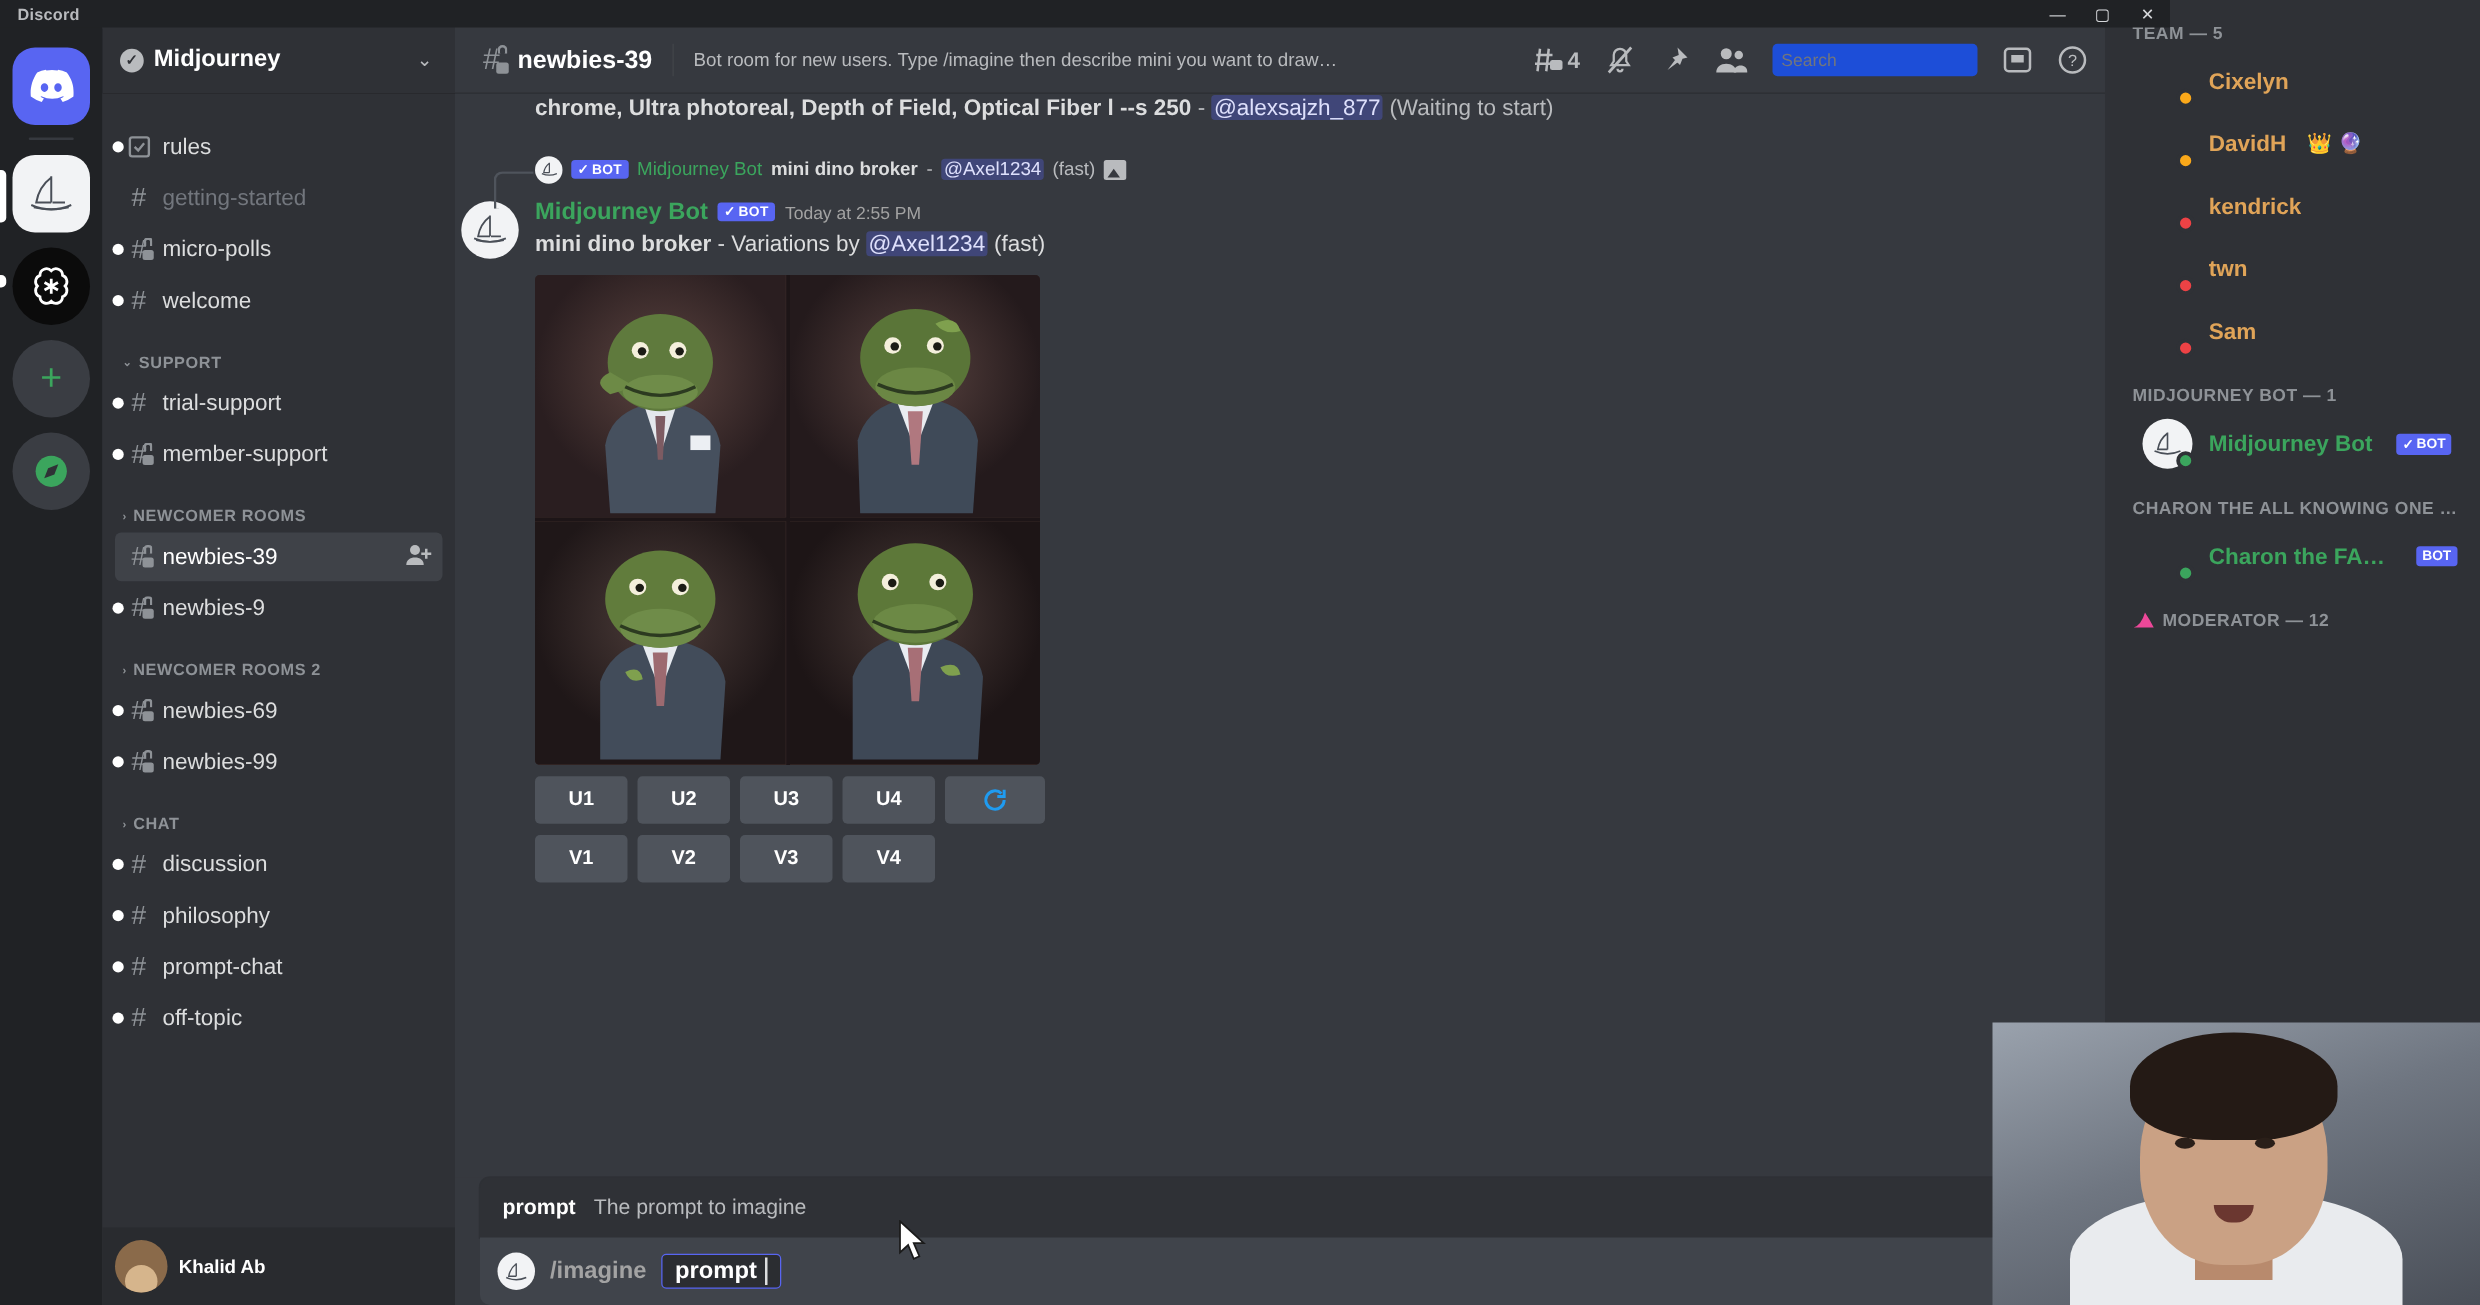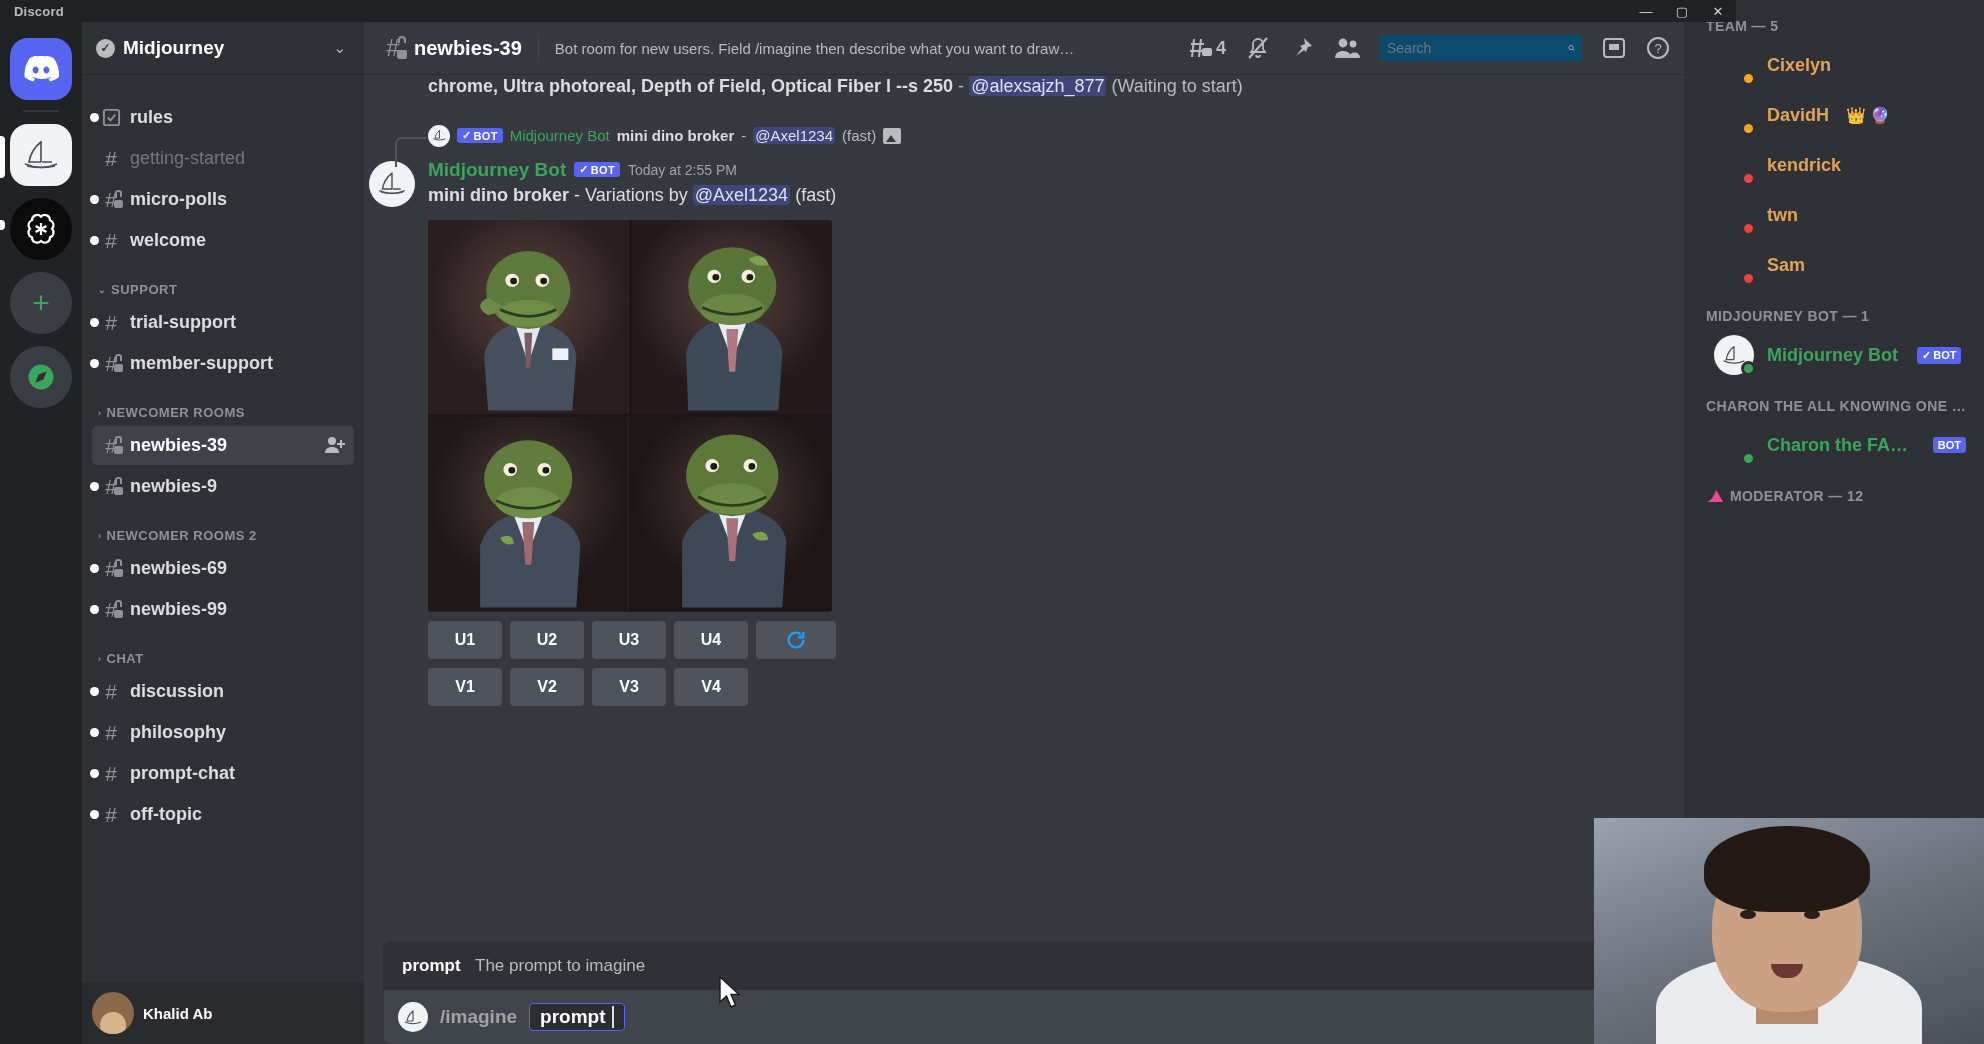--- a/index.html
+++ b/index.html
@@ -92,21 +92,21 @@
   .chan-icon .sub {
     position: absolute; right: 1px; bottom: 2px;
     width: 9px; height: 8px; background: #8e9297; border-radius: 2px;
   }
   .chan-icon .lock {
     position: absolute; right: 2px; top: 1px;
     width: 7px; height: 7px; border: 2px solid #8e9297; border-bottom: none;
     border-radius: 3px 3px 0 0;
   }
   .chan-name {
-    color: #dcddde; font-size: 18px; font-weight: bold;
+    color: #dcddde; font-size: 18px; font-weight: normal;
     margin-left: 6px; white-space: nowrap;
   }
   .chan.muted .chan-name { color: #72767d; font-weight: normal; }
   .chan.active .chan-name { color: #fff; }
   .chan-act { margin-left: auto; color: #b9bbbe; font-size: 15px; }
 
   .userbar {
     height: 62px; background: #292b2f; flex: none;
     display: flex; align-items: center; padding: 0 10px; gap: 9px;
   }
@@ -130,21 +130,21 @@
   .ch-title { color: #fff; font-size: 20px; font-weight: bold; margin-left: 6px; white-space: nowrap; }
   .ch-div { width: 1px; height: 26px; background: #42454a; margin: 0 16px; flex:none; }
   .ch-topic {
     color: #b9bbbe; font-size: 15px; white-space: nowrap; overflow: hidden;
     text-overflow: ellipsis; max-width: 640px; flex: 1;
   }
   .hdr-icons { display: flex; align-items: center; gap: 20px; margin-left: auto; padding-left: 16px; }
   .hicon { color: #b9bbbe; display: flex; align-items: center; gap: 3px; cursor: pointer; font-size: 20px; position:relative;}
   .hicon .cnt { color: #b9bbbe; font-size: 18px; font-weight: bold; }
   .search {
-    width: 202px; height: 26px; background: #0c4a6e; border-radius: 4px;
+    width: 164px; height: 26px; background: #1d4ed8; border-radius: 4px;
     display: flex; align-items: center; padding: 0 7px; cursor: text;
   }
   .search input {
     flex: 1; background: transparent; border: none; outline: none;
     color: #dcddde; font-size: 14px; font-family: inherit;
   }
   .search input::placeholder { color: #72767d; }
 
   
   .msgwrap { flex: 1; display: flex; min-height: 0; }
@@ -454,21 +454,21 @@
       <span class="ub-name">Khalid Ab</span>
     </div>
   </div>
 
   <div class="main">
 
     <div class="chan-header">
       <span class="ch-hash">#<span class="sub"></span><span class="lock"></span></span>
       <span class="ch-title">newbies-39</span>
       <span class="ch-div"></span>
-      <span class="ch-topic">Bot room for new users. Field /imagine then describe what you want to draw…</span>
+      <span class="ch-topic">Bot room for new users. Type /imagine then describe mini you want to draw…</span>
 
       <div class="hdr-icons">
         <span class="hicon">
           <svg width="24" height="22" viewBox="0 0 24 22">
               <path d="M5 2 3 20M12 2l-2 18M2 7h13M1 14h13" stroke="#b9bbbe" stroke-width="2" fill="none"></path>
               <rect x="13" y="11" width="10" height="8" rx="2" fill="#b9bbbe"></rect>
             </svg>
           <span class="cnt">4</span>
         </span>
         <span class="hicon">

